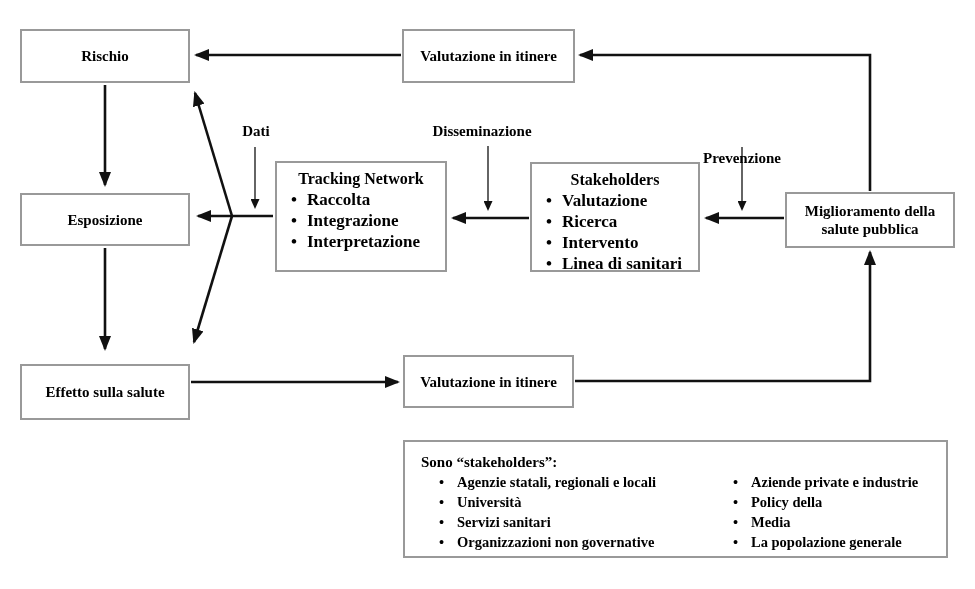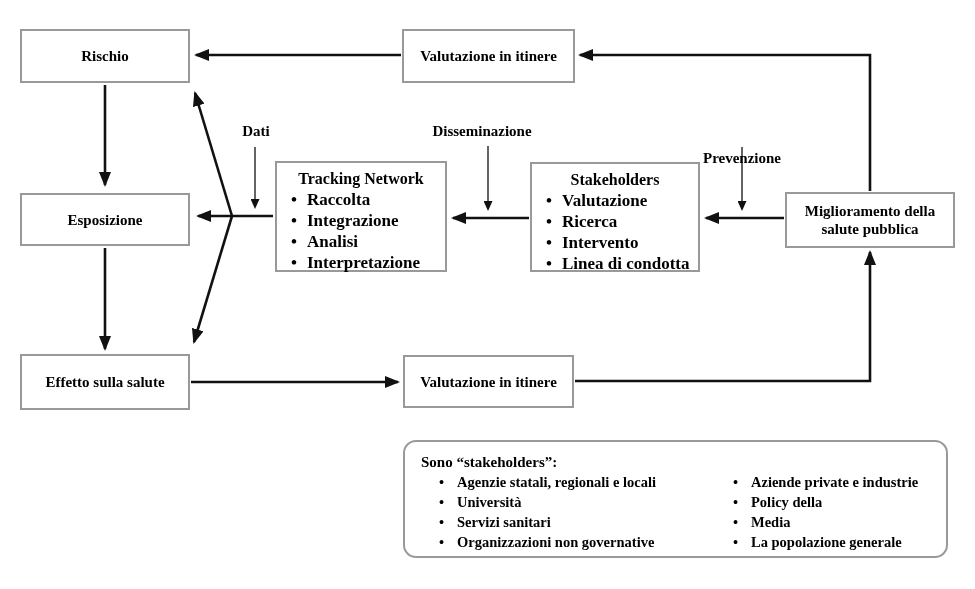--- a/index.html
+++ b/index.html
@@ -40,21 +40,21 @@
   .list-box li{
     position:relative;
     padding-left:24px;
     font-size:17px;line-height:21px;
     white-space:nowrap;
   }
   .list-box li::before{
     content:"\2022";
     position:absolute;left:8px;top:0;
   }
-  .legend-box{padding:10px 12px 0 16px;border-radius:13px;}
+  .legend-box{padding:10px 12px 0 16px;}
   .legend-title{font-size:15px;line-height:20px;}
   .legend-cols{display:flex;}
   .legend-col-left{width:296px;}
   .legend-box li{
     position:relative;
     padding-left:36px;
     font-size:14.5px;line-height:20px;
     white-space:nowrap;
   }
   .legend-box li::before{
@@ -103,45 +103,44 @@
   </svg>
 
   <div class="box center-box" style="left:20px;top:29px;width:170px;height:54px;">
     <span>Rischio</span>
   </div>
 
   <div class="box center-box" style="left:20px;top:193px;width:170px;height:53px;">
     <span>Esposizione</span>
   </div>
 
-  <div class="box center-box" style="left:20px;top:354px;width:170px;height:56px;">
+  <div class="box center-box" style="left:20px;top:364px;width:170px;height:56px;">
     <span>Effetto sulla salute</span>
   </div>
 
   <div class="box center-box" style="left:402px;top:29px;width:173px;height:54px;">
     <span>Valutazione in itinere</span>
   </div>
 
   <div class="box list-box" style="left:275px;top:161px;width:172px;height:111px;">
     <div class="box-title">Tracking Network</div>
     <ul>
         <li>Raccolta</li>
         <li>Integrazione</li>
-        <li>Analisi</li>
         <li>Interpretazione</li>
       </ul>
   </div>
 
   <div class="box list-box" style="left:530px;top:162px;width:170px;height:110px;">
     <div class="box-title">Stakeholders</div>
     <ul>
         <li>Valutazione</li>
         <li>Ricerca</li>
         <li>Intervento</li>
-        <li>Linea di condotta</li>
+        <li>Linea di sanitari</li>
       </ul>
   </div>
 
   <div class="box center-box" style="left:785px;top:192px;width:170px;height:56px;">
     <span>Miglioramento della salute pubblica</span>
   </div>
 
   <div class="box center-box" style="left:403px;top:355px;width:171px;height:53px;">
     <span>Valutazione in itinere</span>
   </div>

